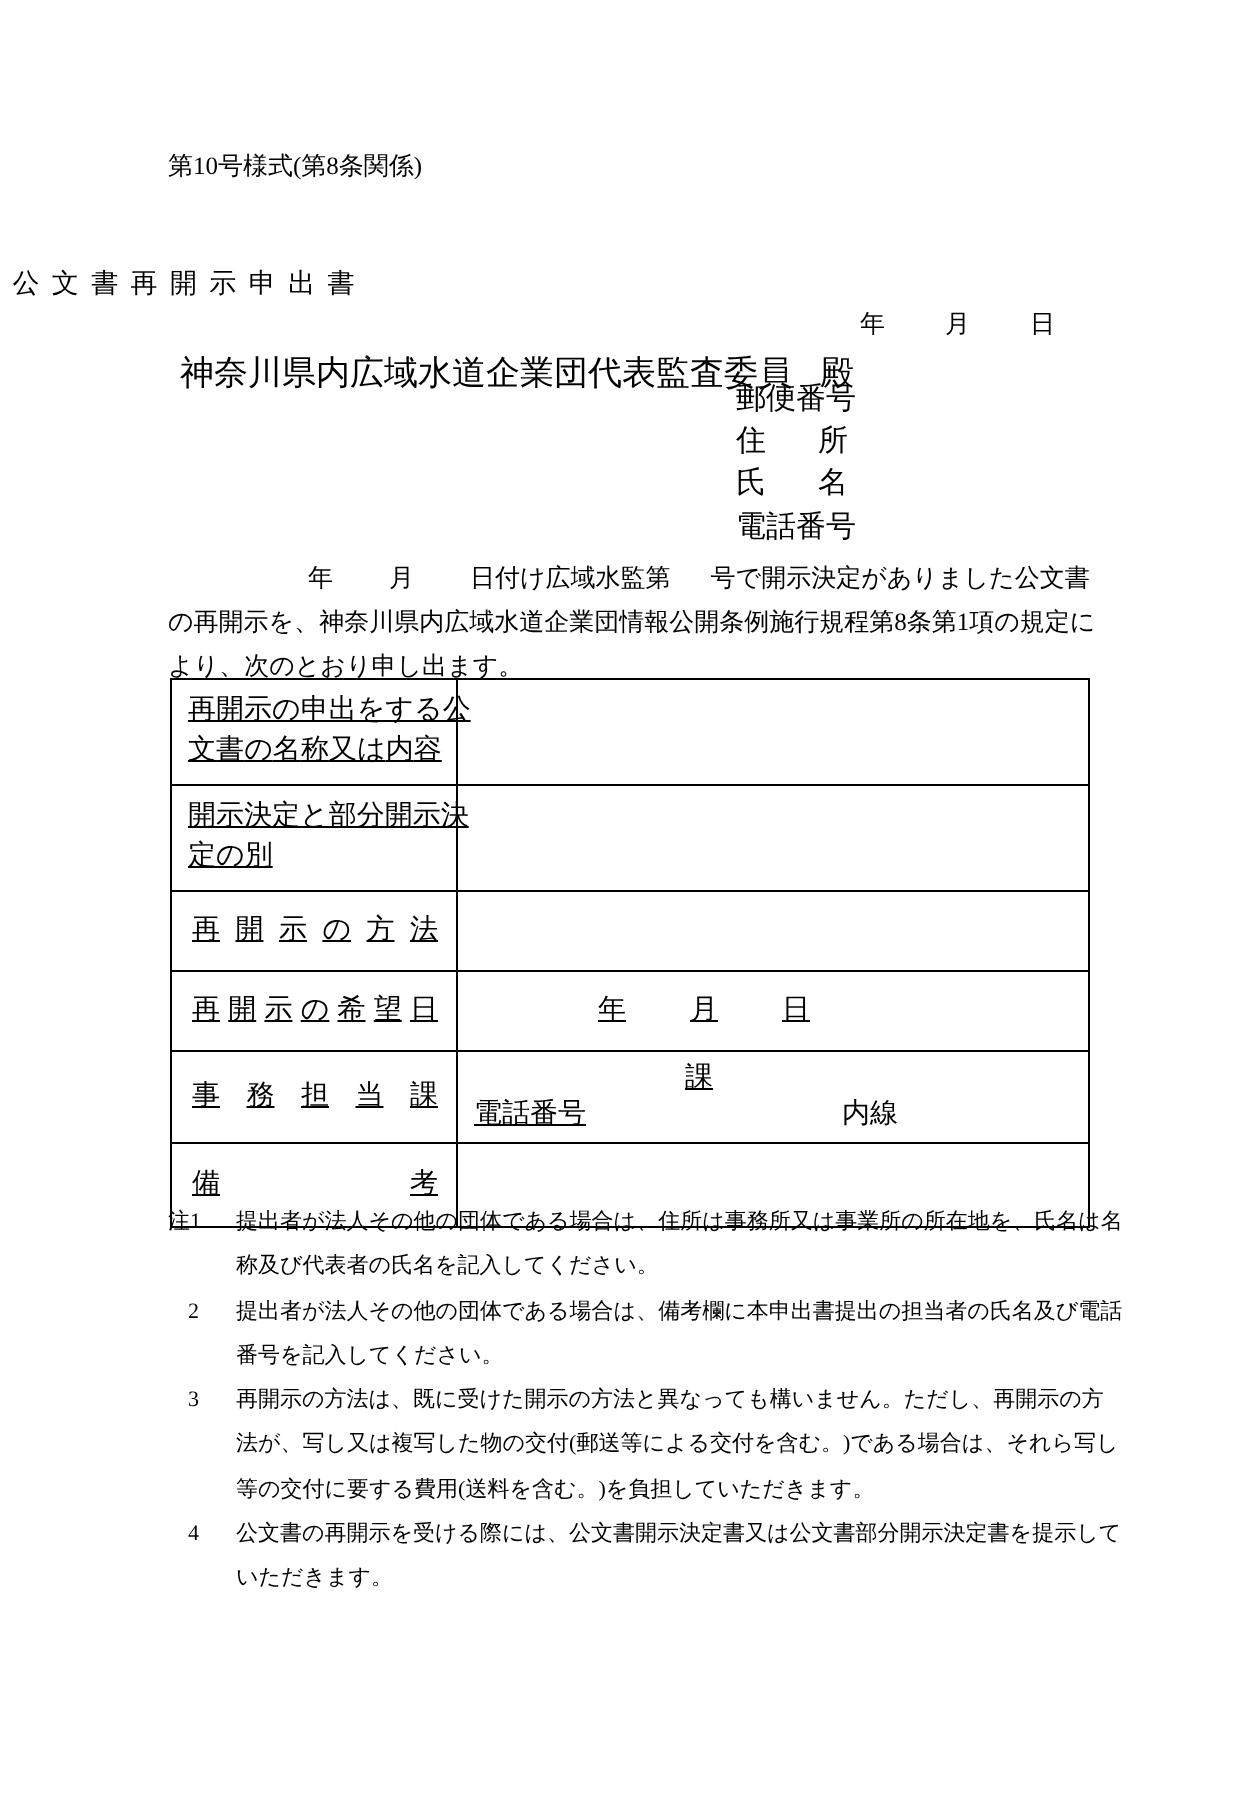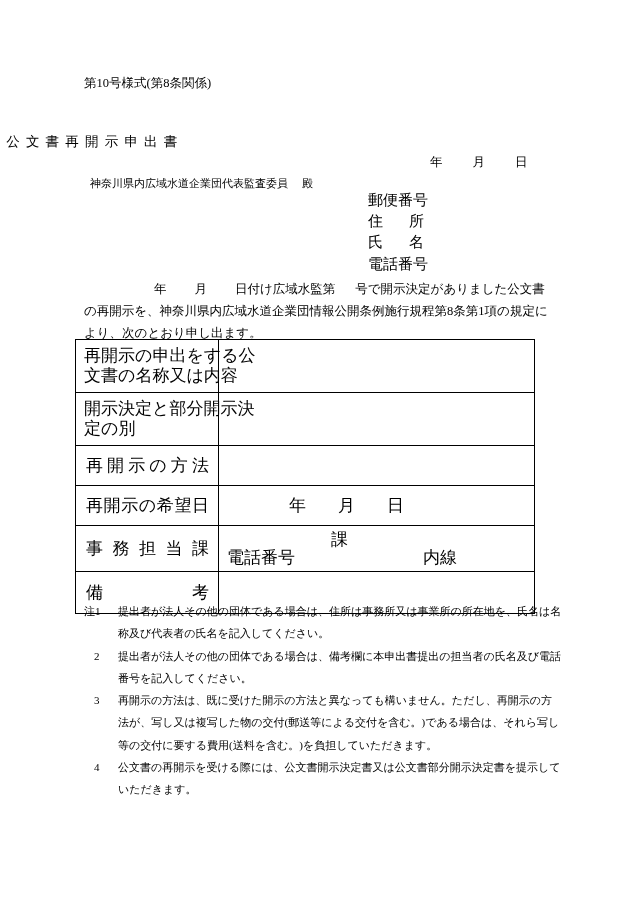--- a/index.html
+++ b/index.html
@@ -66,21 +66,21 @@
     line-height: 1.2;
     white-space: nowrap;
   }
   .title-date .gap { display: inline-block; width: 30px; }
 
   
   .addressee {
     position: absolute;
     left: 90px;
     top: 177px;
-    font-size: 11px;
+    font-size: 17px;
     line-height: 1.2;
     white-space: nowrap;
   }
   .addressee .hon { margin-left: 14px; }
 
   
   .applicant {
     position: absolute;
     left: 368px;
     top: 190px;
@@ -102,26 +102,27 @@
     font-size: 12.5px;
     line-height: 22px;
   }
   .body-para .l1-indent { display: inline-block; width: 70px; }
   .body-para .g { display: inline-block; width: 28px; }
   .body-para .g-sm { display: inline-block; width: 20px; }
 
   
   .form-table {
     position: absolute;
-    left: 75px;
+    left: 85px;
     top: 339px;
     width: 460px;
     border-collapse: collapse;
     table-layout: fixed;
-    font-size: 17px;
+    font-size: 14px;
+    text-decoration: underline;
   }
   .form-table td {
     border: 1px solid #000000;
     padding: 0;
     vertical-align: middle;
   }
   .form-table td.label {
     width: 127px;
     padding: 6px 7px 6px 8px;
     line-height: 20px;

